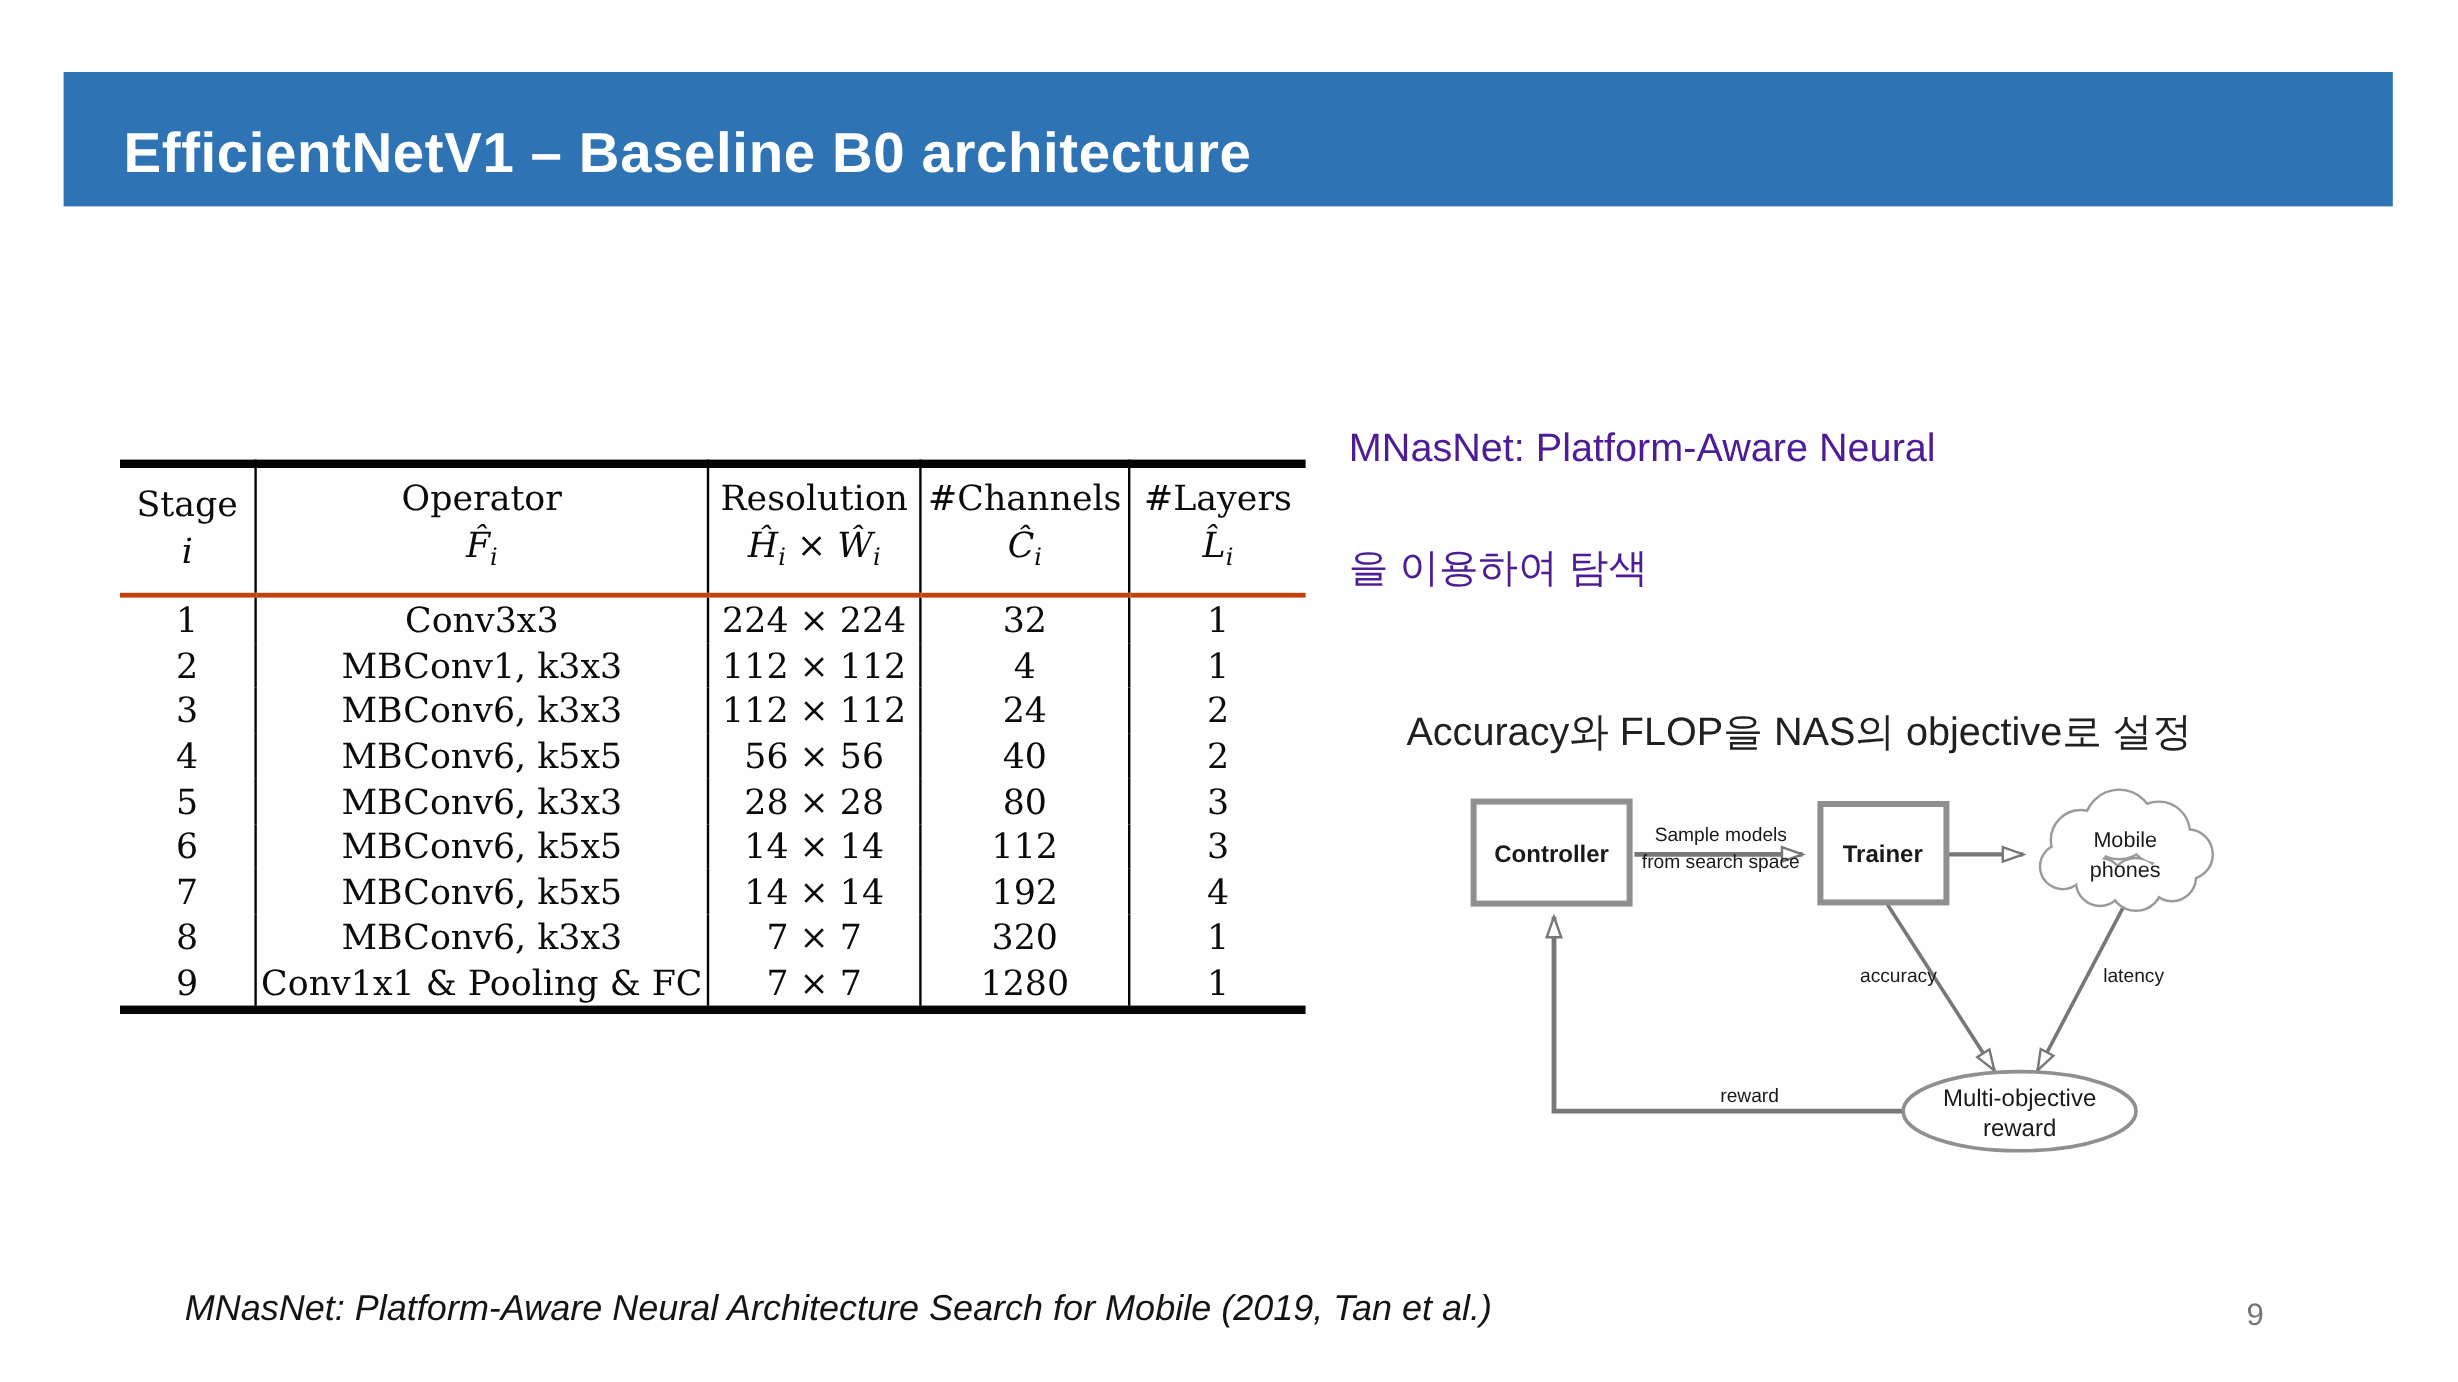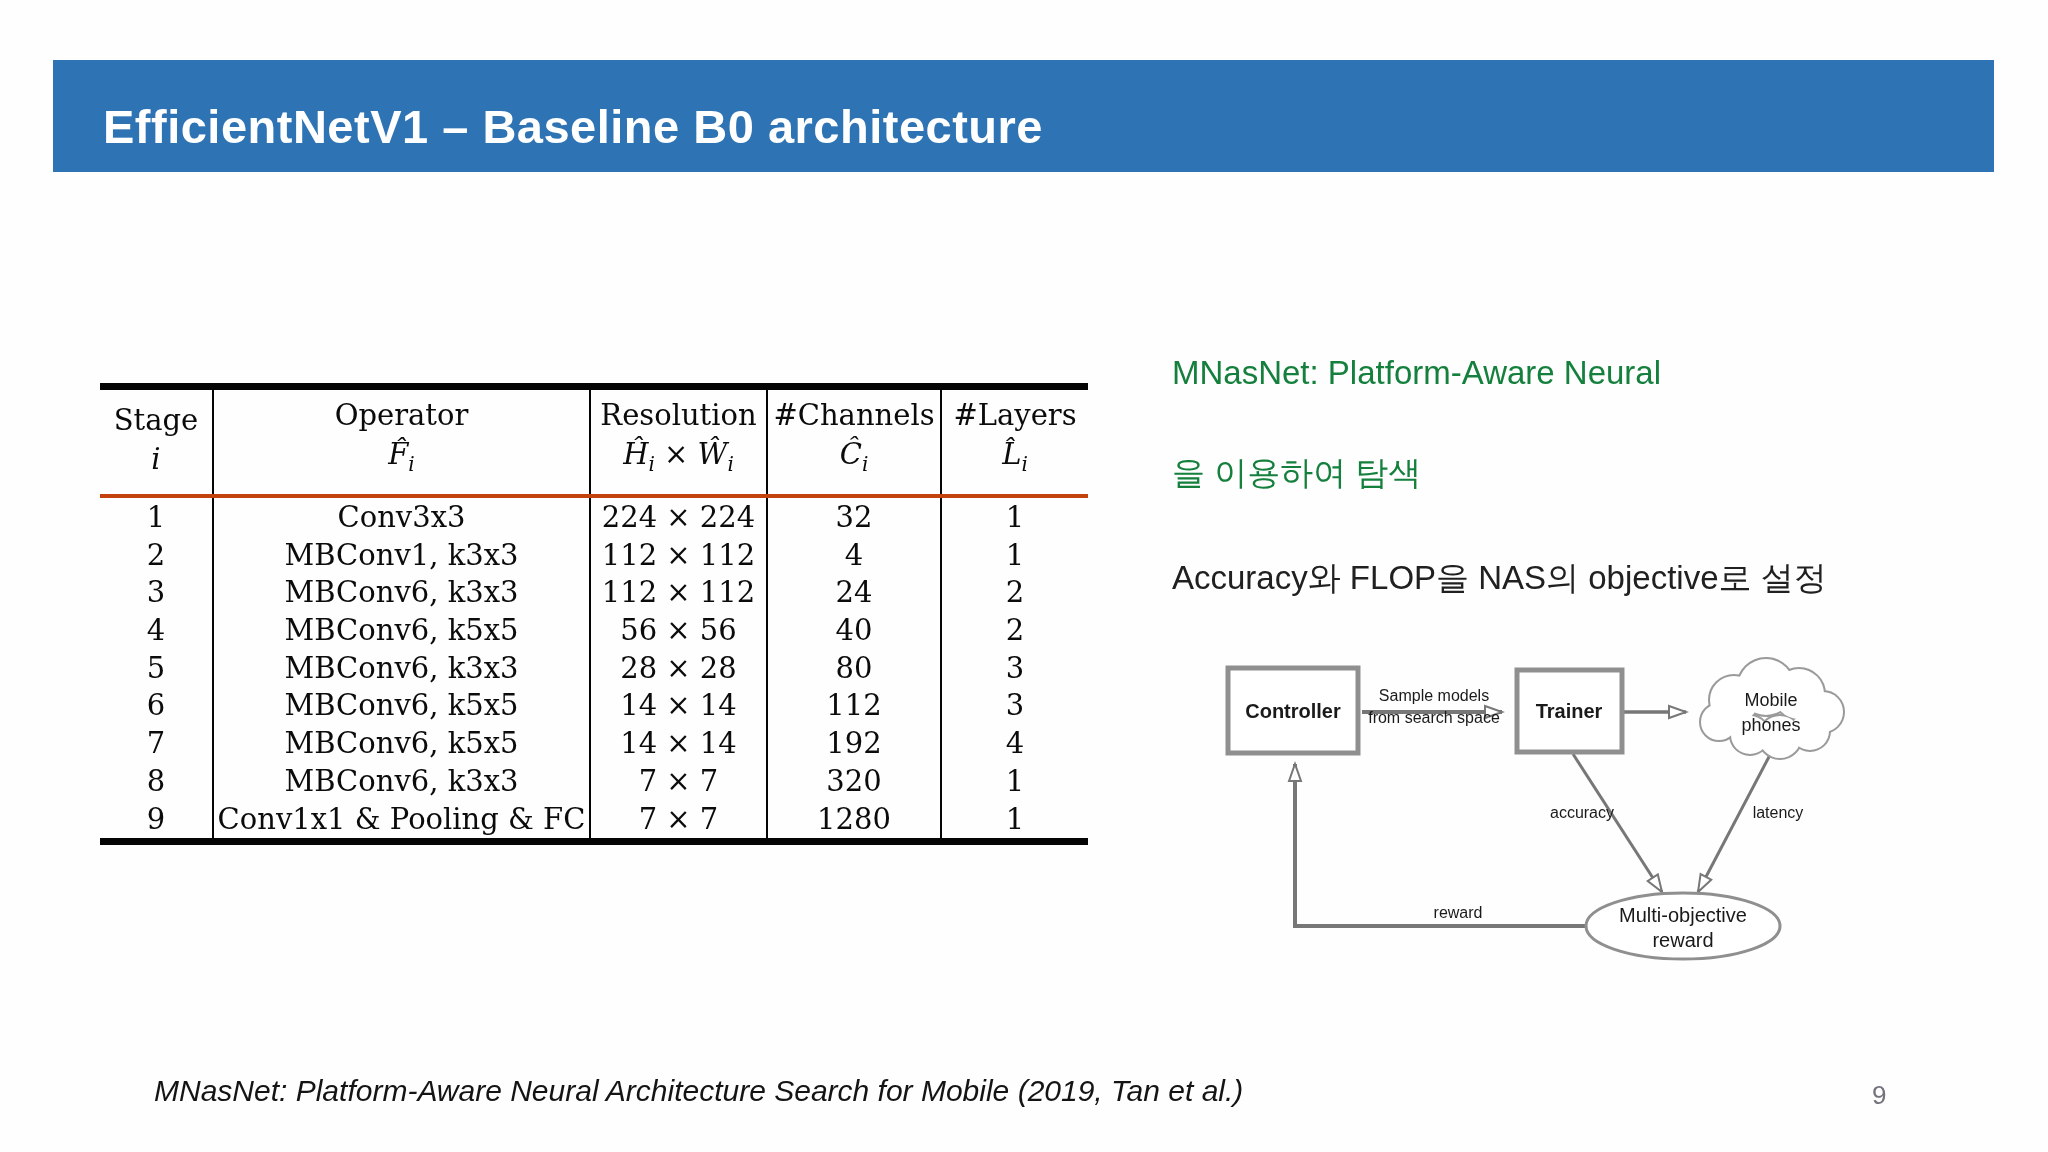--- a/index.html
+++ b/index.html
@@ -27,25 +27,25 @@
   table.arch td{text-align:center;padding:0;}
   table.arch th{text-align:center;}
   .vline{border-right:2px solid #050505;}
   .hdr-title{display:block;line-height:38px;}
   .hdr-sym{display:block;line-height:40px;font-style:italic;}
   .hdr-sym sub{font-size:20px;font-style:italic;}
   .col-stage{width:112px;}.col-op{width:375px;}.col-res{width:175px;margin-left:20px;}
   .col-ch{width:172px;}.col-ly{width:146px;}
   
   .notes1{
-    position:absolute;left:1172px;top:348px;width:850px;
-    font-size:33px;line-height:50px;color:#15803d;
+    position:absolute;left:1124px;top:348px;width:850px;
+    font-size:33px;line-height:50px;color:#4c1d95;
   }
   .notes2{
-    position:absolute;left:1172px;top:553px;width:850px;
+    position:absolute;left:1172px;top:585px;width:850px;
     font-size:33px;line-height:50px;color:#202020;
   }
   
   svg.mnas{position:absolute;left:1220px;top:650px;}
   svg.mnas text{font-family:"Liberation Sans",sans-serif;fill:#1a1a1a;}
   .boxlabel{font-size:20px;font-weight:bold;}
   .edgelabel{font-size:16px;}
   .cloudlabel{font-size:18px;}
   .ellipselabel{font-size:20px;}
   

